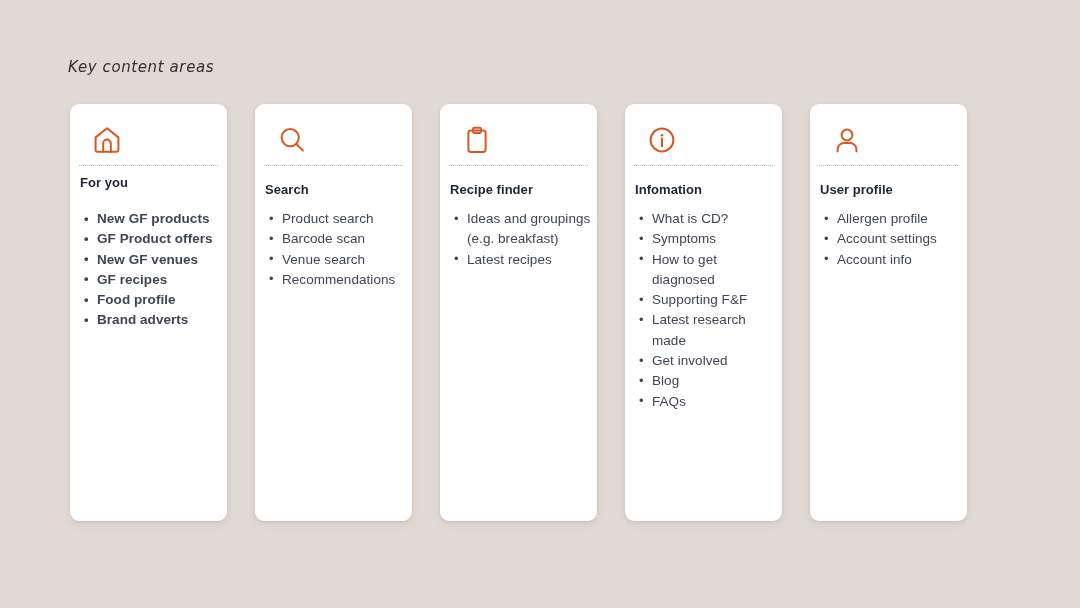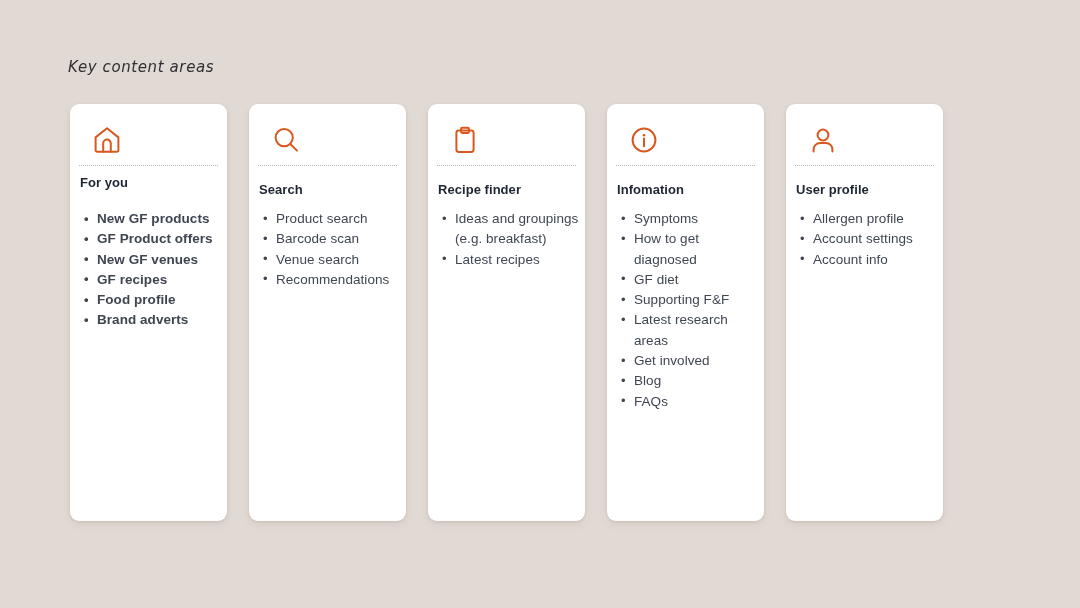--- a/index.html
+++ b/index.html
@@ -26,21 +26,21 @@
     letter-spacing: 0.6px;
     color: #2f2f33;
     white-space: nowrap;
   }
 
   .cards {
     position: absolute;
     left: 70px;
     top: 104px;
     display: flex;
-    gap: 22px;
+    gap: 28px;
   }
 
   .card {
     width: 157px;
     height: 417px;
     background: #ffffff;
     border-radius: 9px;
     box-shadow: 0 1px 3px rgba(80, 60, 45, 0.13), 0 4px 10px rgba(80, 60, 45, 0.06);
     box-sizing: border-box;
     padding: 0;
@@ -178,25 +178,25 @@
     <div class="card-icon">
       <svg width="30" height="30" viewBox="0 0 30 30" fill="none">
         <circle cx="15" cy="15" r="11.4" stroke="#d9581f" stroke-width="2"></circle>
         <circle cx="15" cy="10.2" r="1.3" fill="#d9581f"></circle>
         <path d="M15 13.6 L15 21.2" stroke="#d9581f" stroke-width="2" stroke-linecap="round"></path>
       </svg>
     </div>
     <div class="divider"></div>
     <div class="card-heading">Infomation</div>
     <ul class="card-list">
+      <li>What is CD?</li>
       <li>Symptoms</li>
       <li>How to get diagnosed</li>
-      <li>GF diet</li>
       <li>Supporting F&amp;F</li>
-      <li>Latest research areas</li>
+      <li>Latest research made</li>
       <li>Get involved</li>
       <li>Blog</li>
       <li>FAQs</li>
     </ul>
   </div>
 
   <div class="card">
     <div class="card-icon">
       <svg width="30" height="30" viewBox="0 0 30 30" fill="none">
         <circle cx="15" cy="10" r="5.4" stroke="#d9581f" stroke-width="2"></circle>

